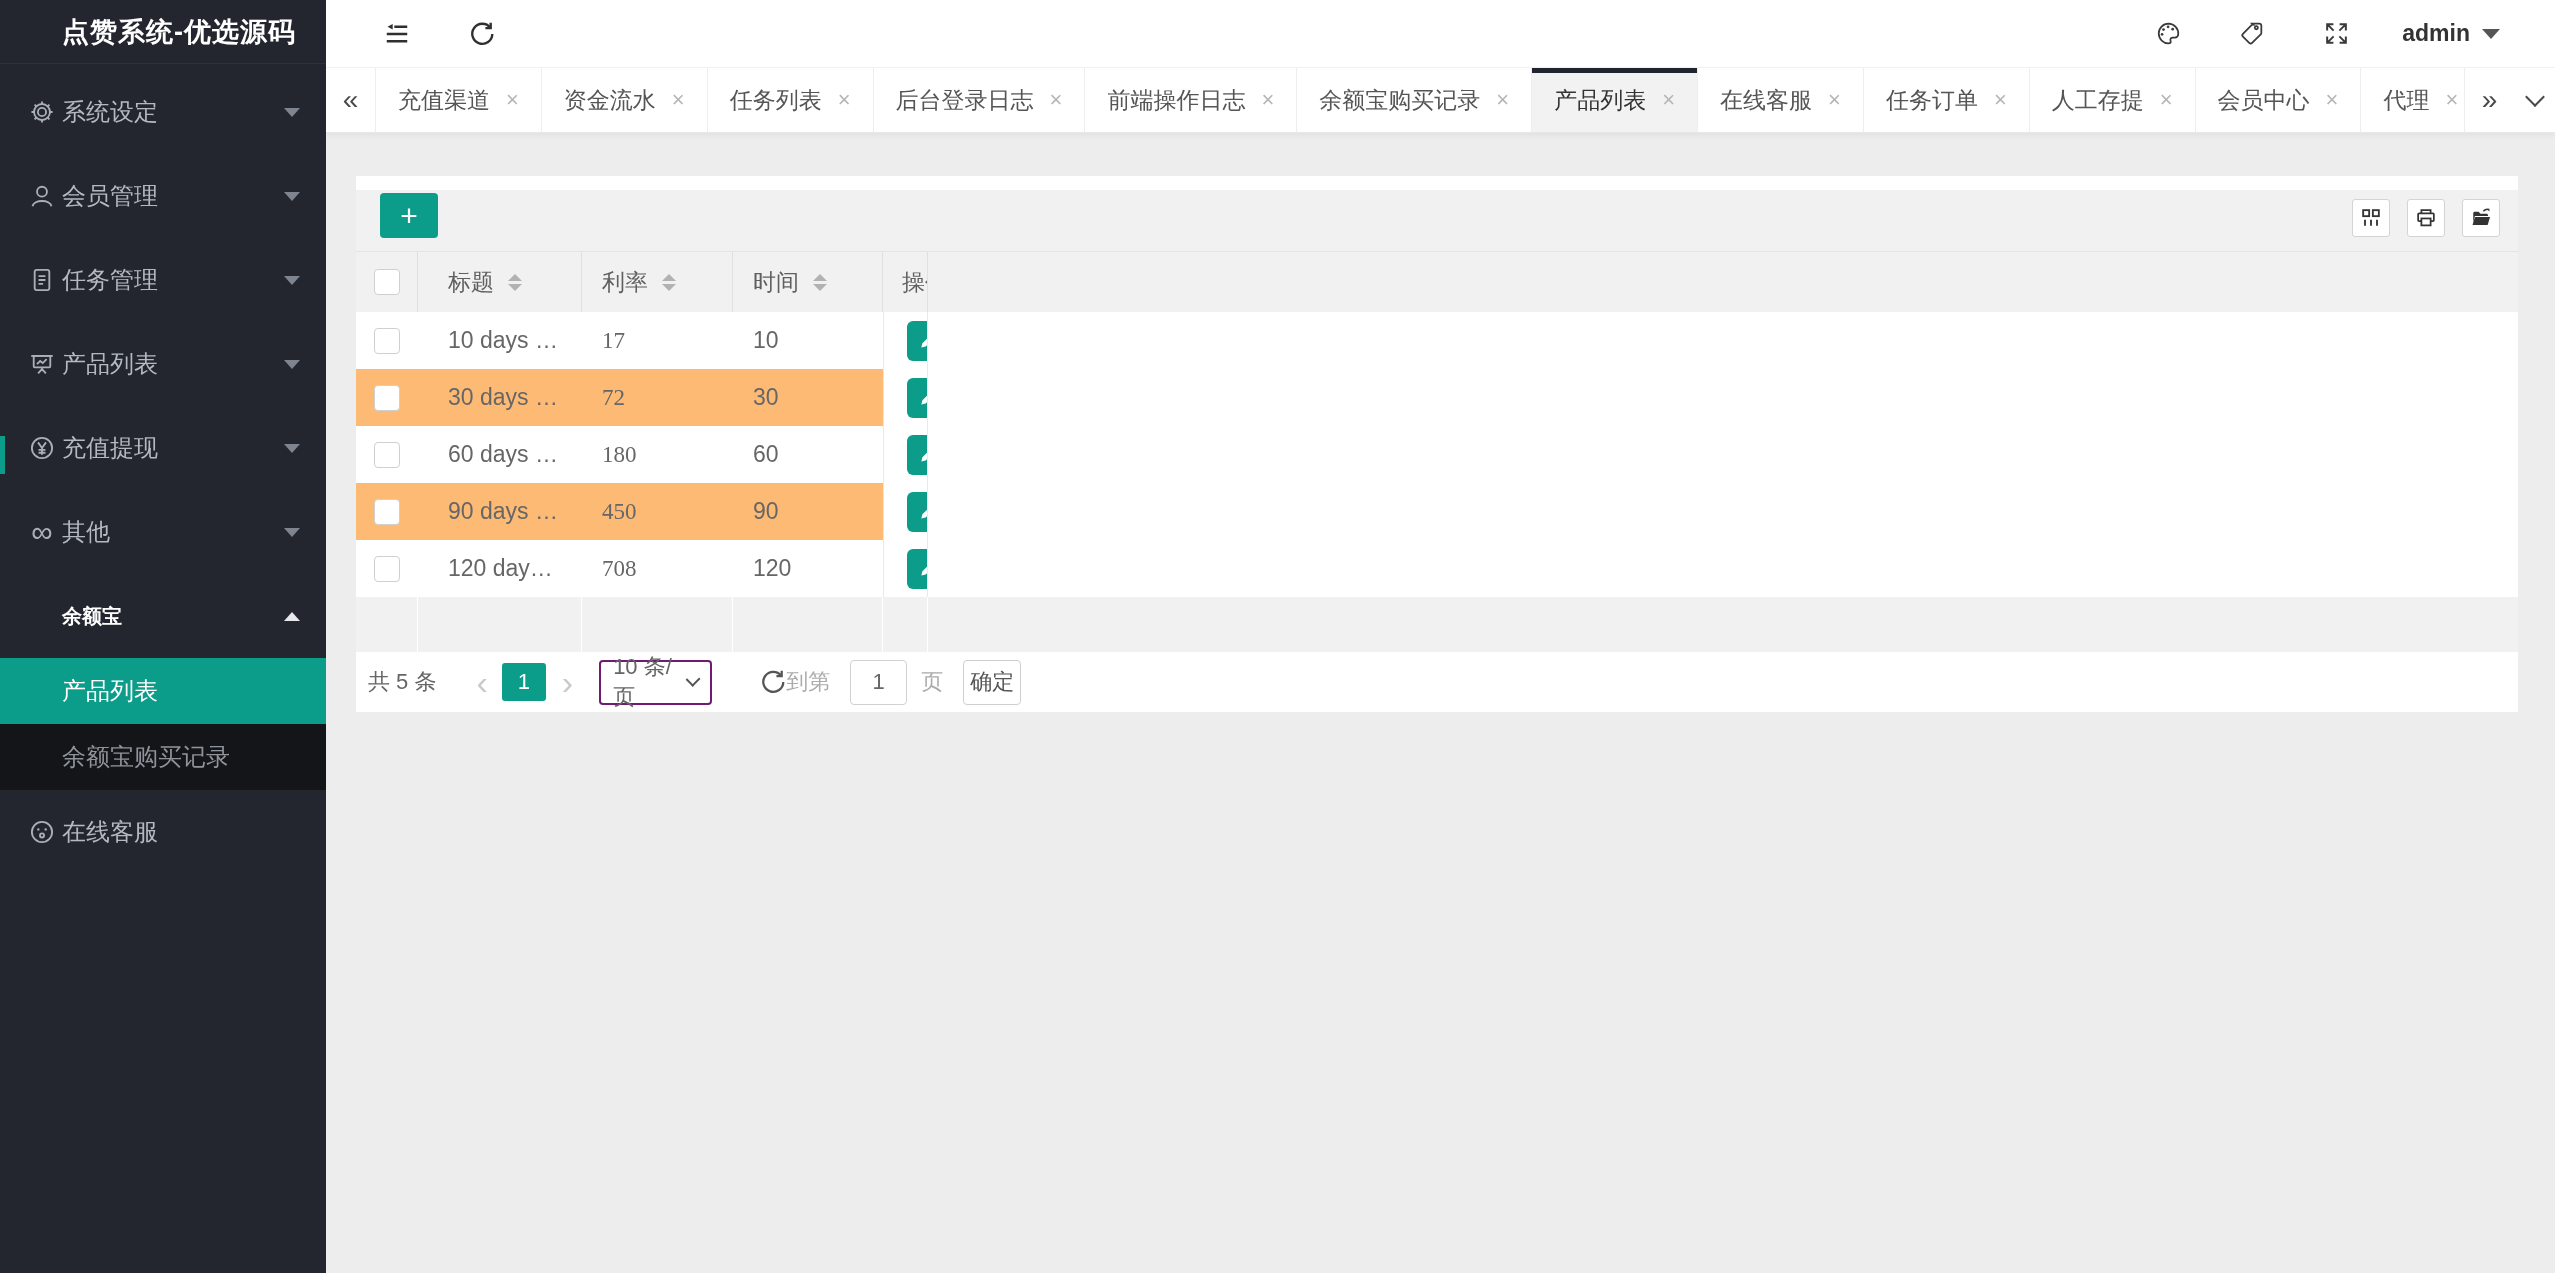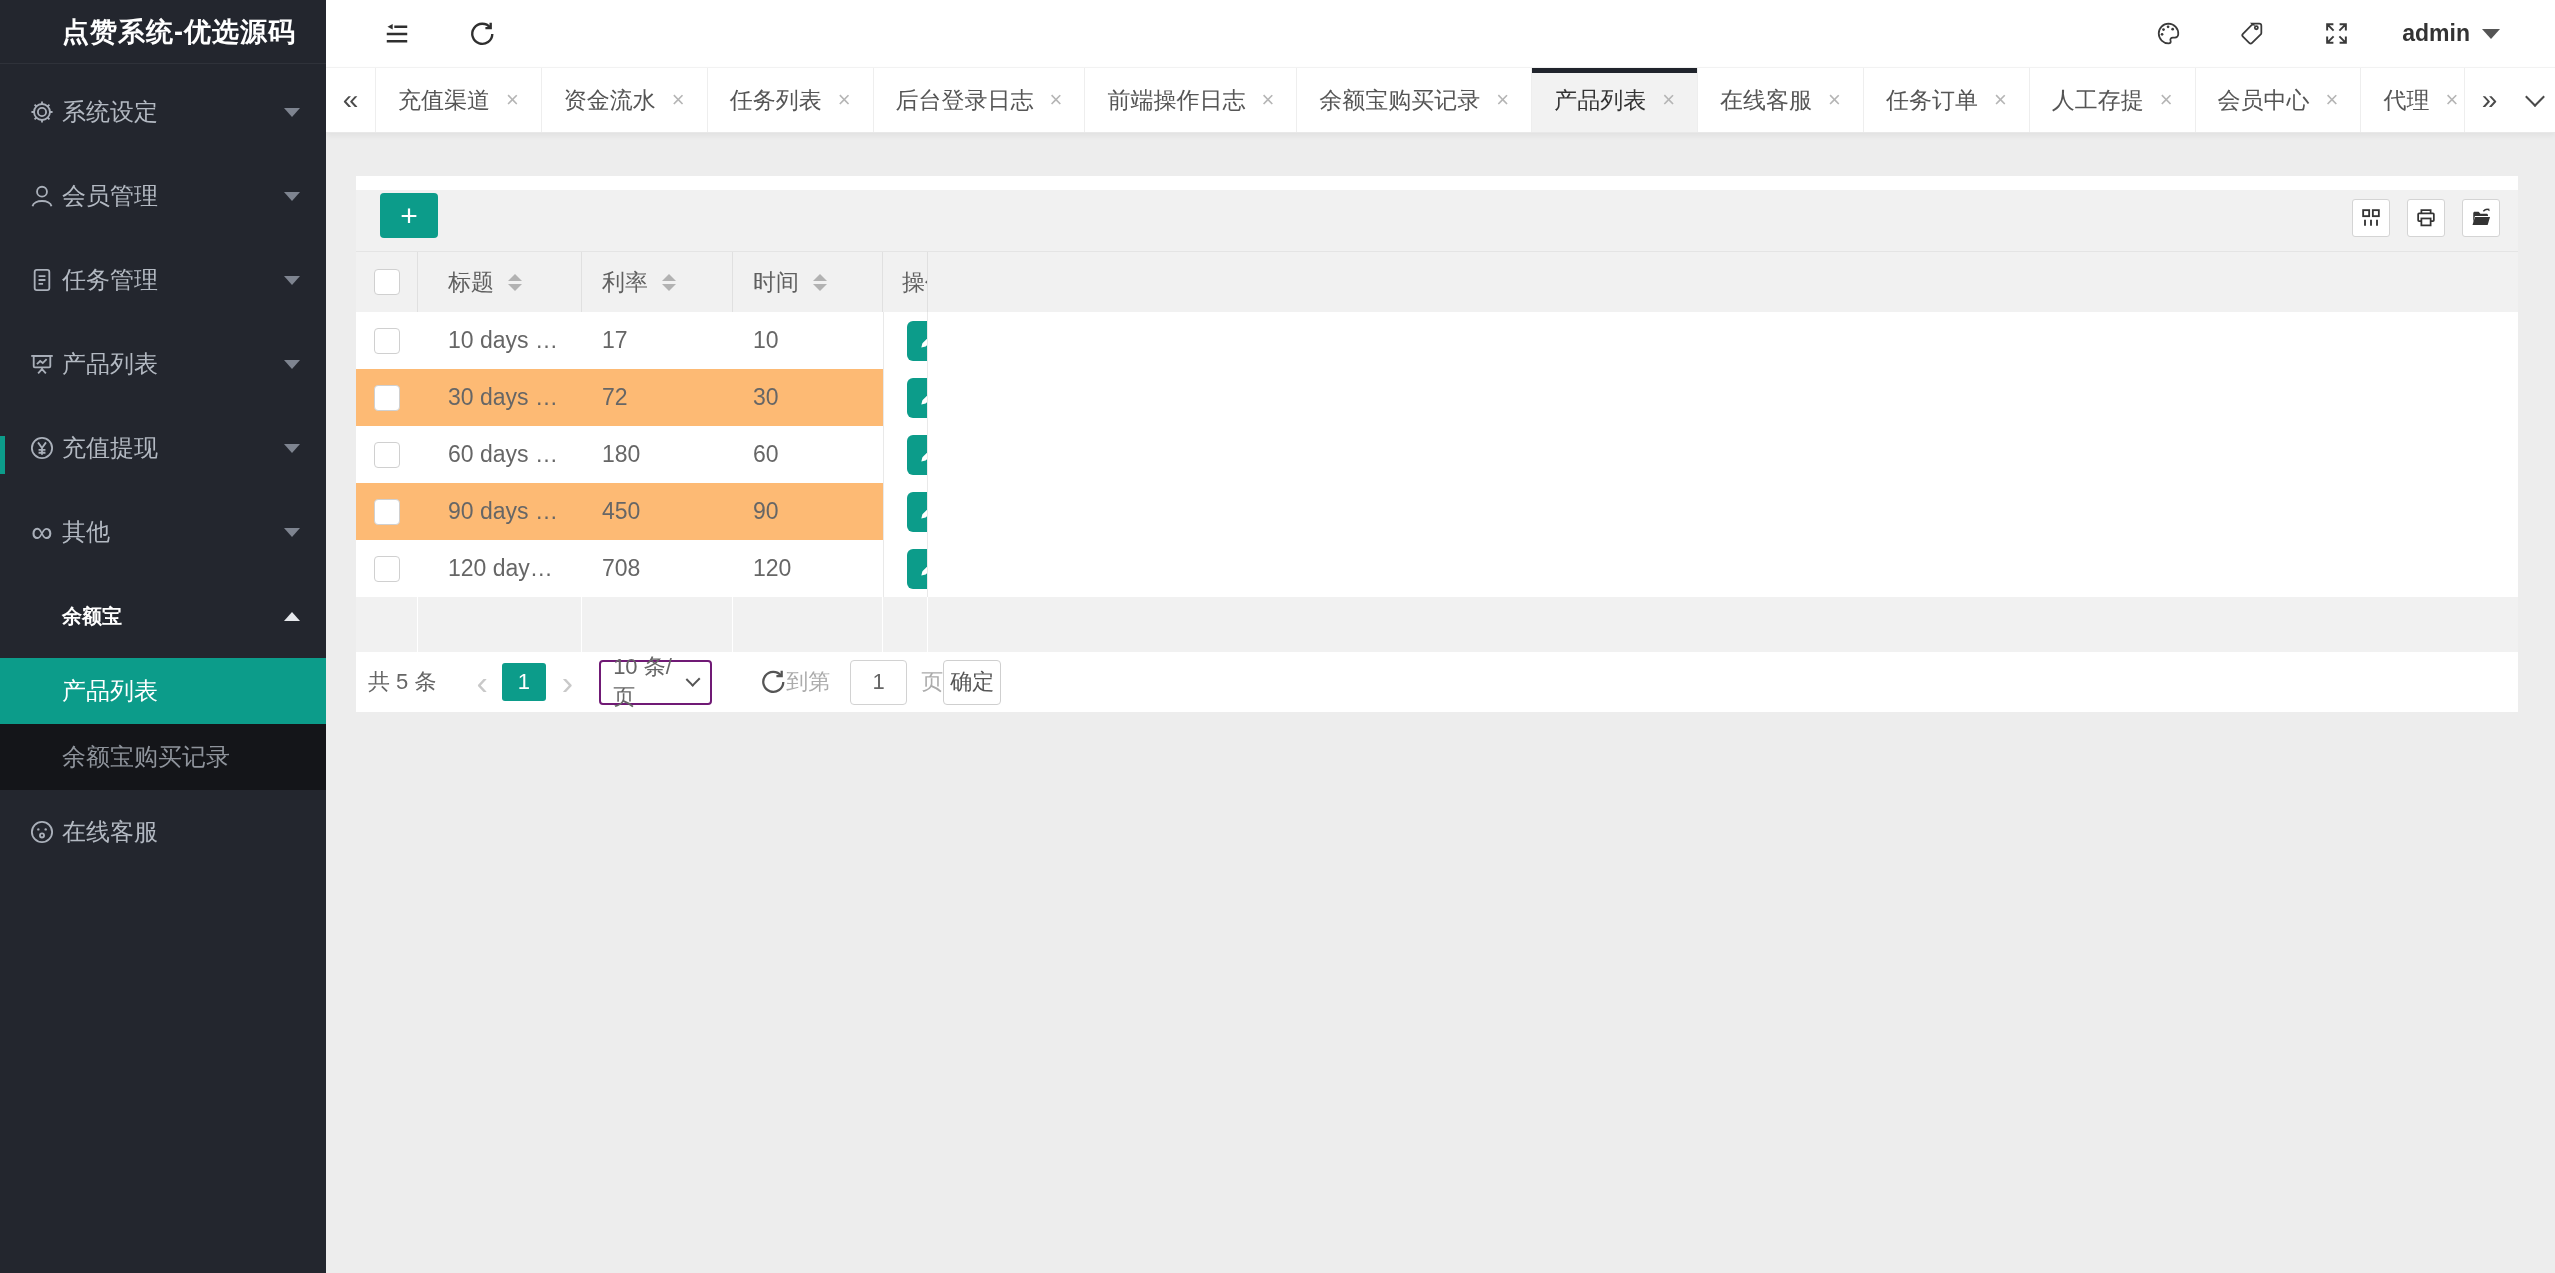--- a/index.html
+++ b/index.html
@@ -77,21 +77,21 @@
   .sort{display:inline-flex;flex-direction:column;margin-left:14px;cursor:pointer;}
   .sort .up{width:0;height:0;border-left:7px solid transparent;border-right:7px solid transparent;border-bottom:7px solid #b2b2b2;margin-bottom:3px;}
   .sort .down{width:0;height:0;border-left:7px solid transparent;border-right:7px solid transparent;border-top:7px solid #b2b2b2;}
 
   .trow{height:57px;display:flex;font-size:23px;color:#666;}
   .trow .cells{display:flex;width:527px;background:#fff;}
   .trow.even .cells{background:#fdba74;}
   .td{display:flex;align-items:center;border-right:1px solid #ececec;height:100%;}
   .td-check{width:62px;justify-content:center;border-right:none;}
   .td-title{width:164px;padding-left:30px;border-right:none;}
-  .td-rate{width:151px;padding-left:20px;border-right:none;}
+  .td-rate{width:151px;padding-left:20px;border-right:none;font-family:Liberation Serif, serif;}
   .td-time{width:150px;padding-left:20px;border-right:none;}
   .op-cell{width:45px;background:#fff;border-left:1px solid #e9e9e9;border-right:1px solid #e9e9e9;overflow:hidden;display:flex;align-items:center;}
   .edit-btn{flex:none;margin-left:23px;width:40px;height:40px;background:var(--teal);border:none;border-radius:6px;display:flex;align-items:center;justify-content:center;cursor:pointer;}
   .edit-btn svg{width:22px;height:22px;}
   .row-rest{flex:1;background:#fff;}
 
   .checkbox{width:26px;height:26px;background:#fff;border:1px solid #d0d0d0;border-radius:4px;cursor:pointer;}
 
   .filler{height:55px;background:var(--panel-gray);display:flex;}
   .filler span{height:100%;border-right:1px solid #ffffff;}
@@ -104,21 +104,21 @@
   .pg-arrow{font-size:34px;color:#c9c9c9;margin-left:40px;line-height:1;cursor:pointer;}
   .pg-arrow.next{margin-left:16px;}
   .pg-page{margin-left:14px;width:44px;height:38px;background:var(--teal);color:#fff;border:none;border-radius:3px;font-size:22px;cursor:pointer;}
   .pg-select{margin-left:26px;width:113px;height:45px;border:2px solid #701a75;border-radius:4px;display:flex;align-items:center;padding:0 12px;cursor:pointer;background:#fff;}
   .pg-select .sel-caret{margin-left:auto;width:11px;height:11px;border-right:2px solid #555;border-bottom:2px solid #555;transform:rotate(45deg);margin-top:-5px;}
   .pg-refresh{margin-left:46px;width:28px;height:28px;color:#555;cursor:pointer;}
   .pg-muted{color:#ababab;}
   .pg-goto-label{}
   .pg-input{margin-left:20px;width:57px;height:45px;border:1px solid #d2d2d2;border-radius:4px;text-align:center;font-size:22px;color:#666;background:#fff;font-family:inherit;}
   .pg-unit{margin-left:14px;}
-  .pg-confirm{width:58px;height:45px;background:#fff;border:1px solid #cfcfcf;border-radius:4px;font-size:22px;color:#555;cursor:pointer;font-family:inherit;}
+  .pg-confirm{margin-left:20px;width:58px;height:45px;background:#fff;border:1px solid #cfcfcf;border-radius:4px;font-size:22px;color:#555;cursor:pointer;font-family:inherit;}
 </style>
 </head>
 <body>
 
 <aside class="sidebar">
   <div class="logo">点赞系统-优选源码</div>
   <nav class="side-nav">
     <div class="side-scroll-thumb"></div>
 
     <div class="menu-item">

